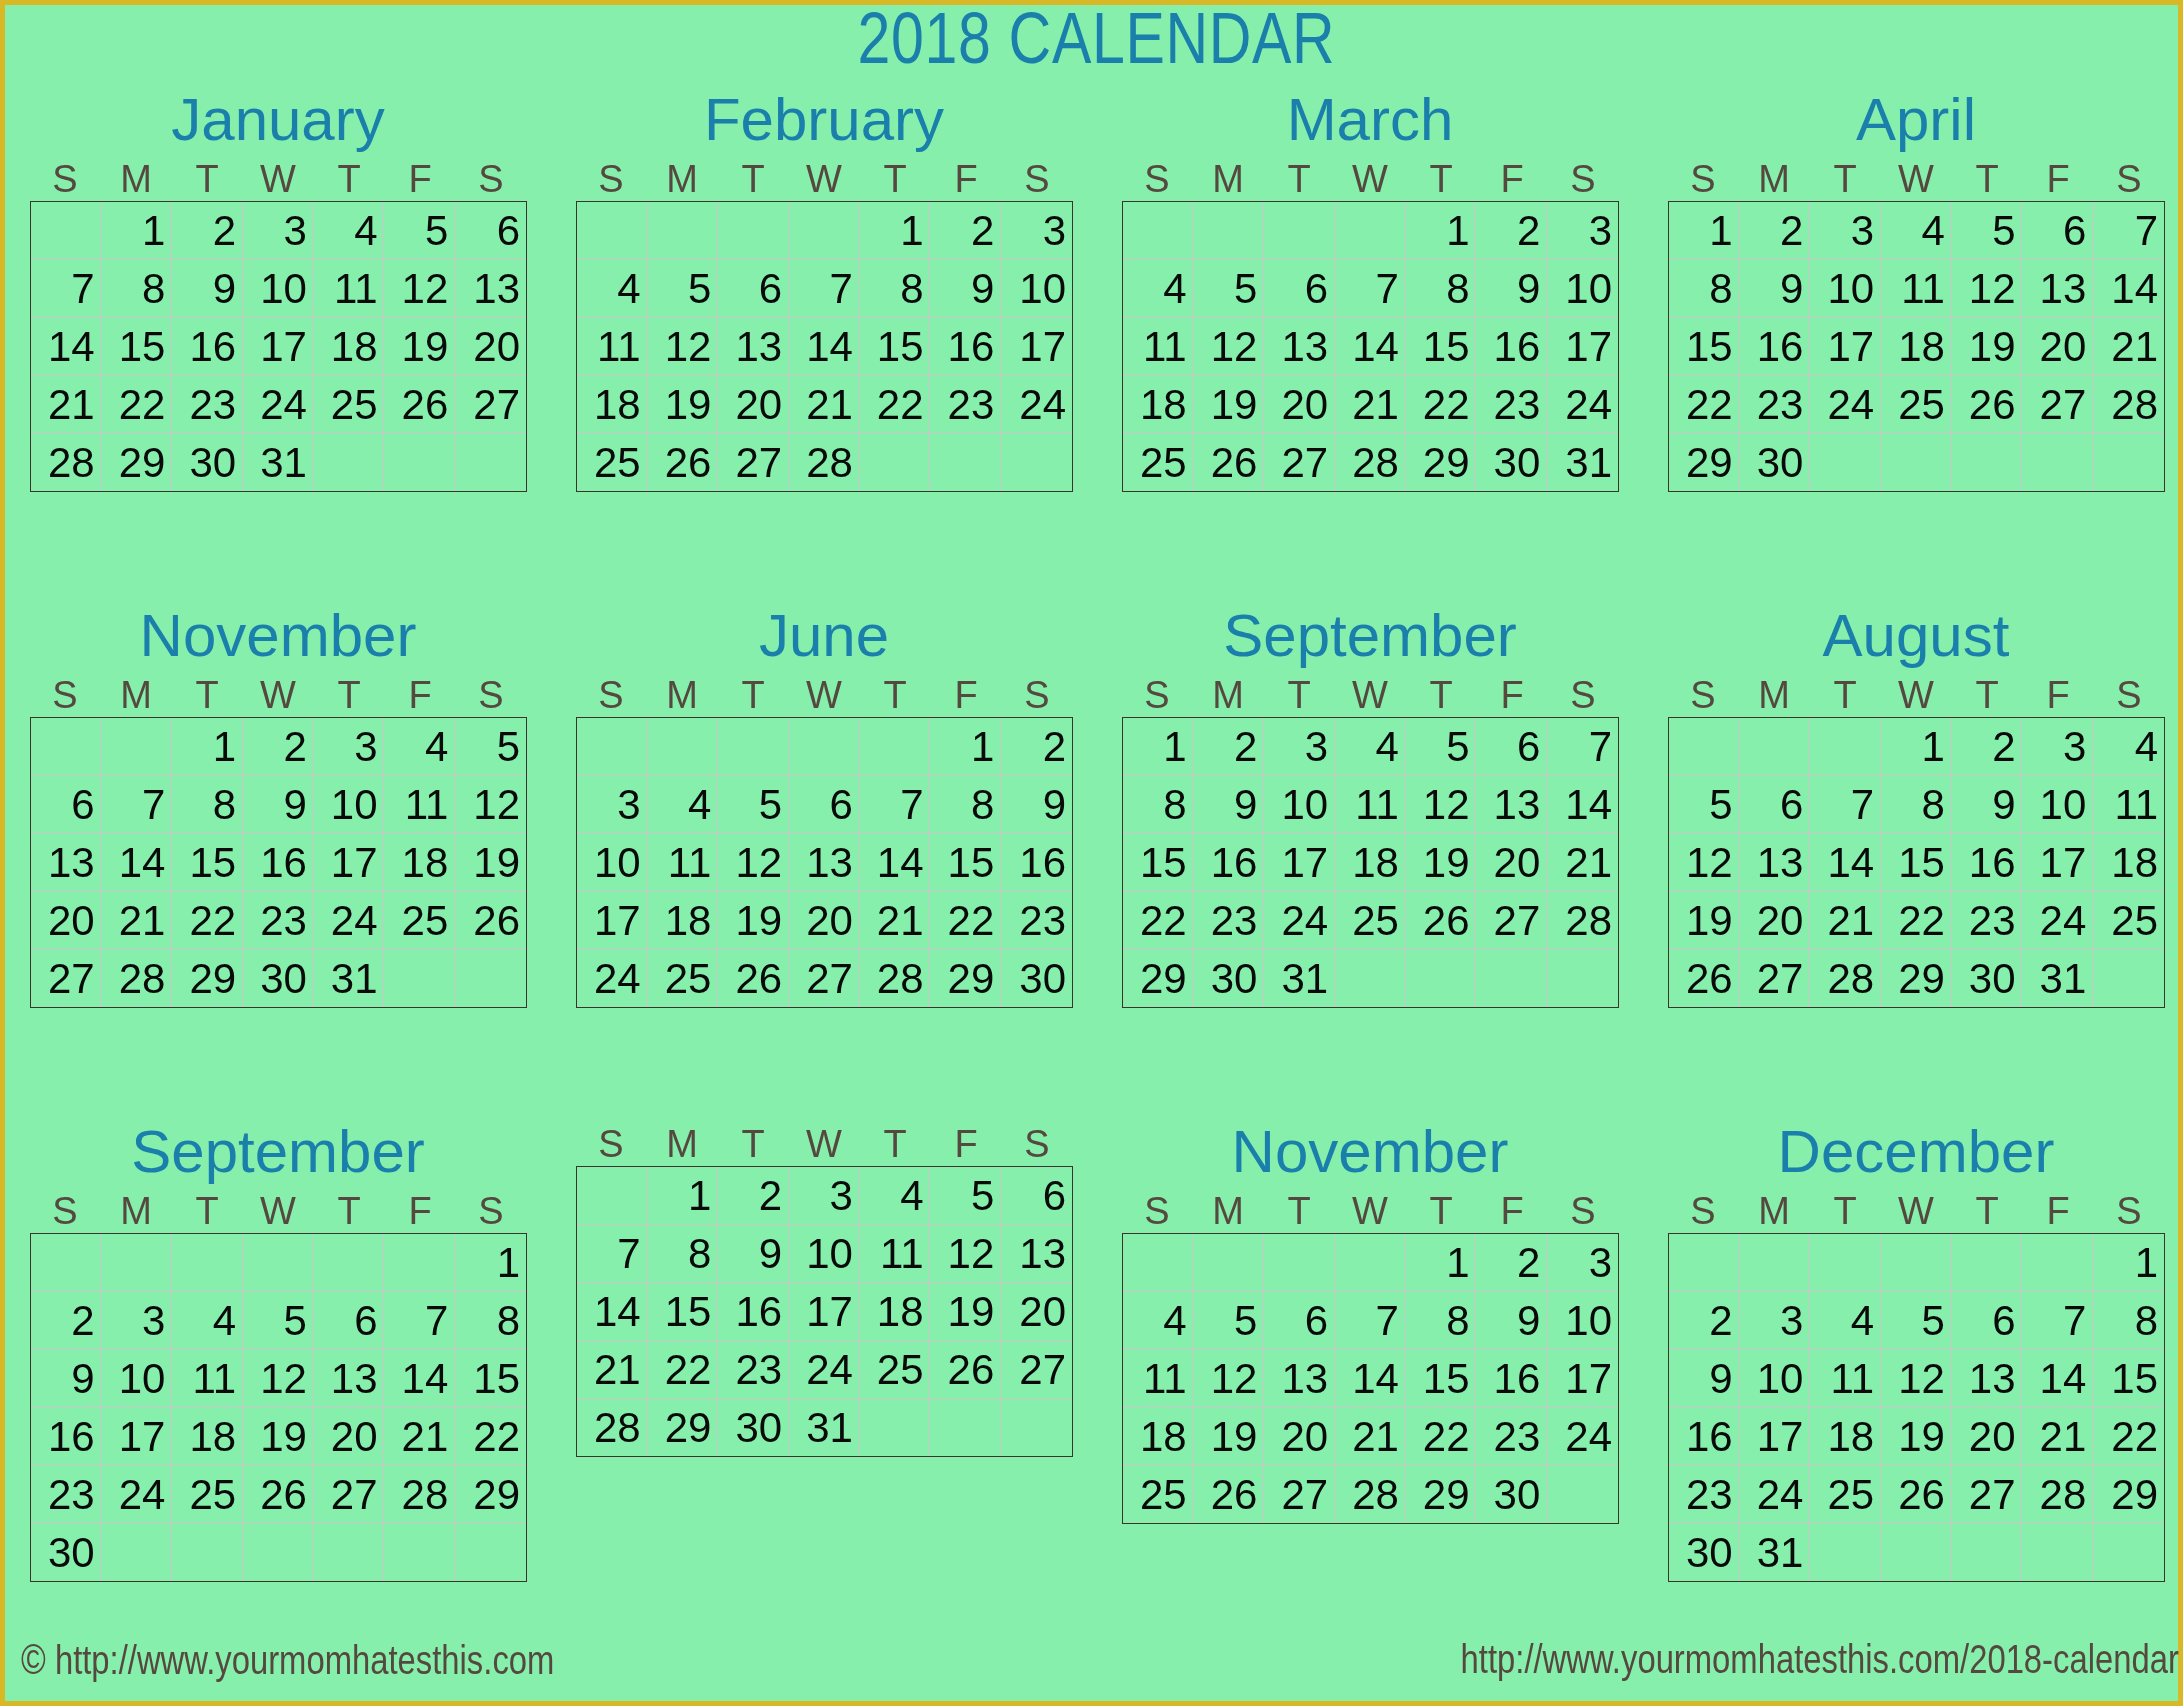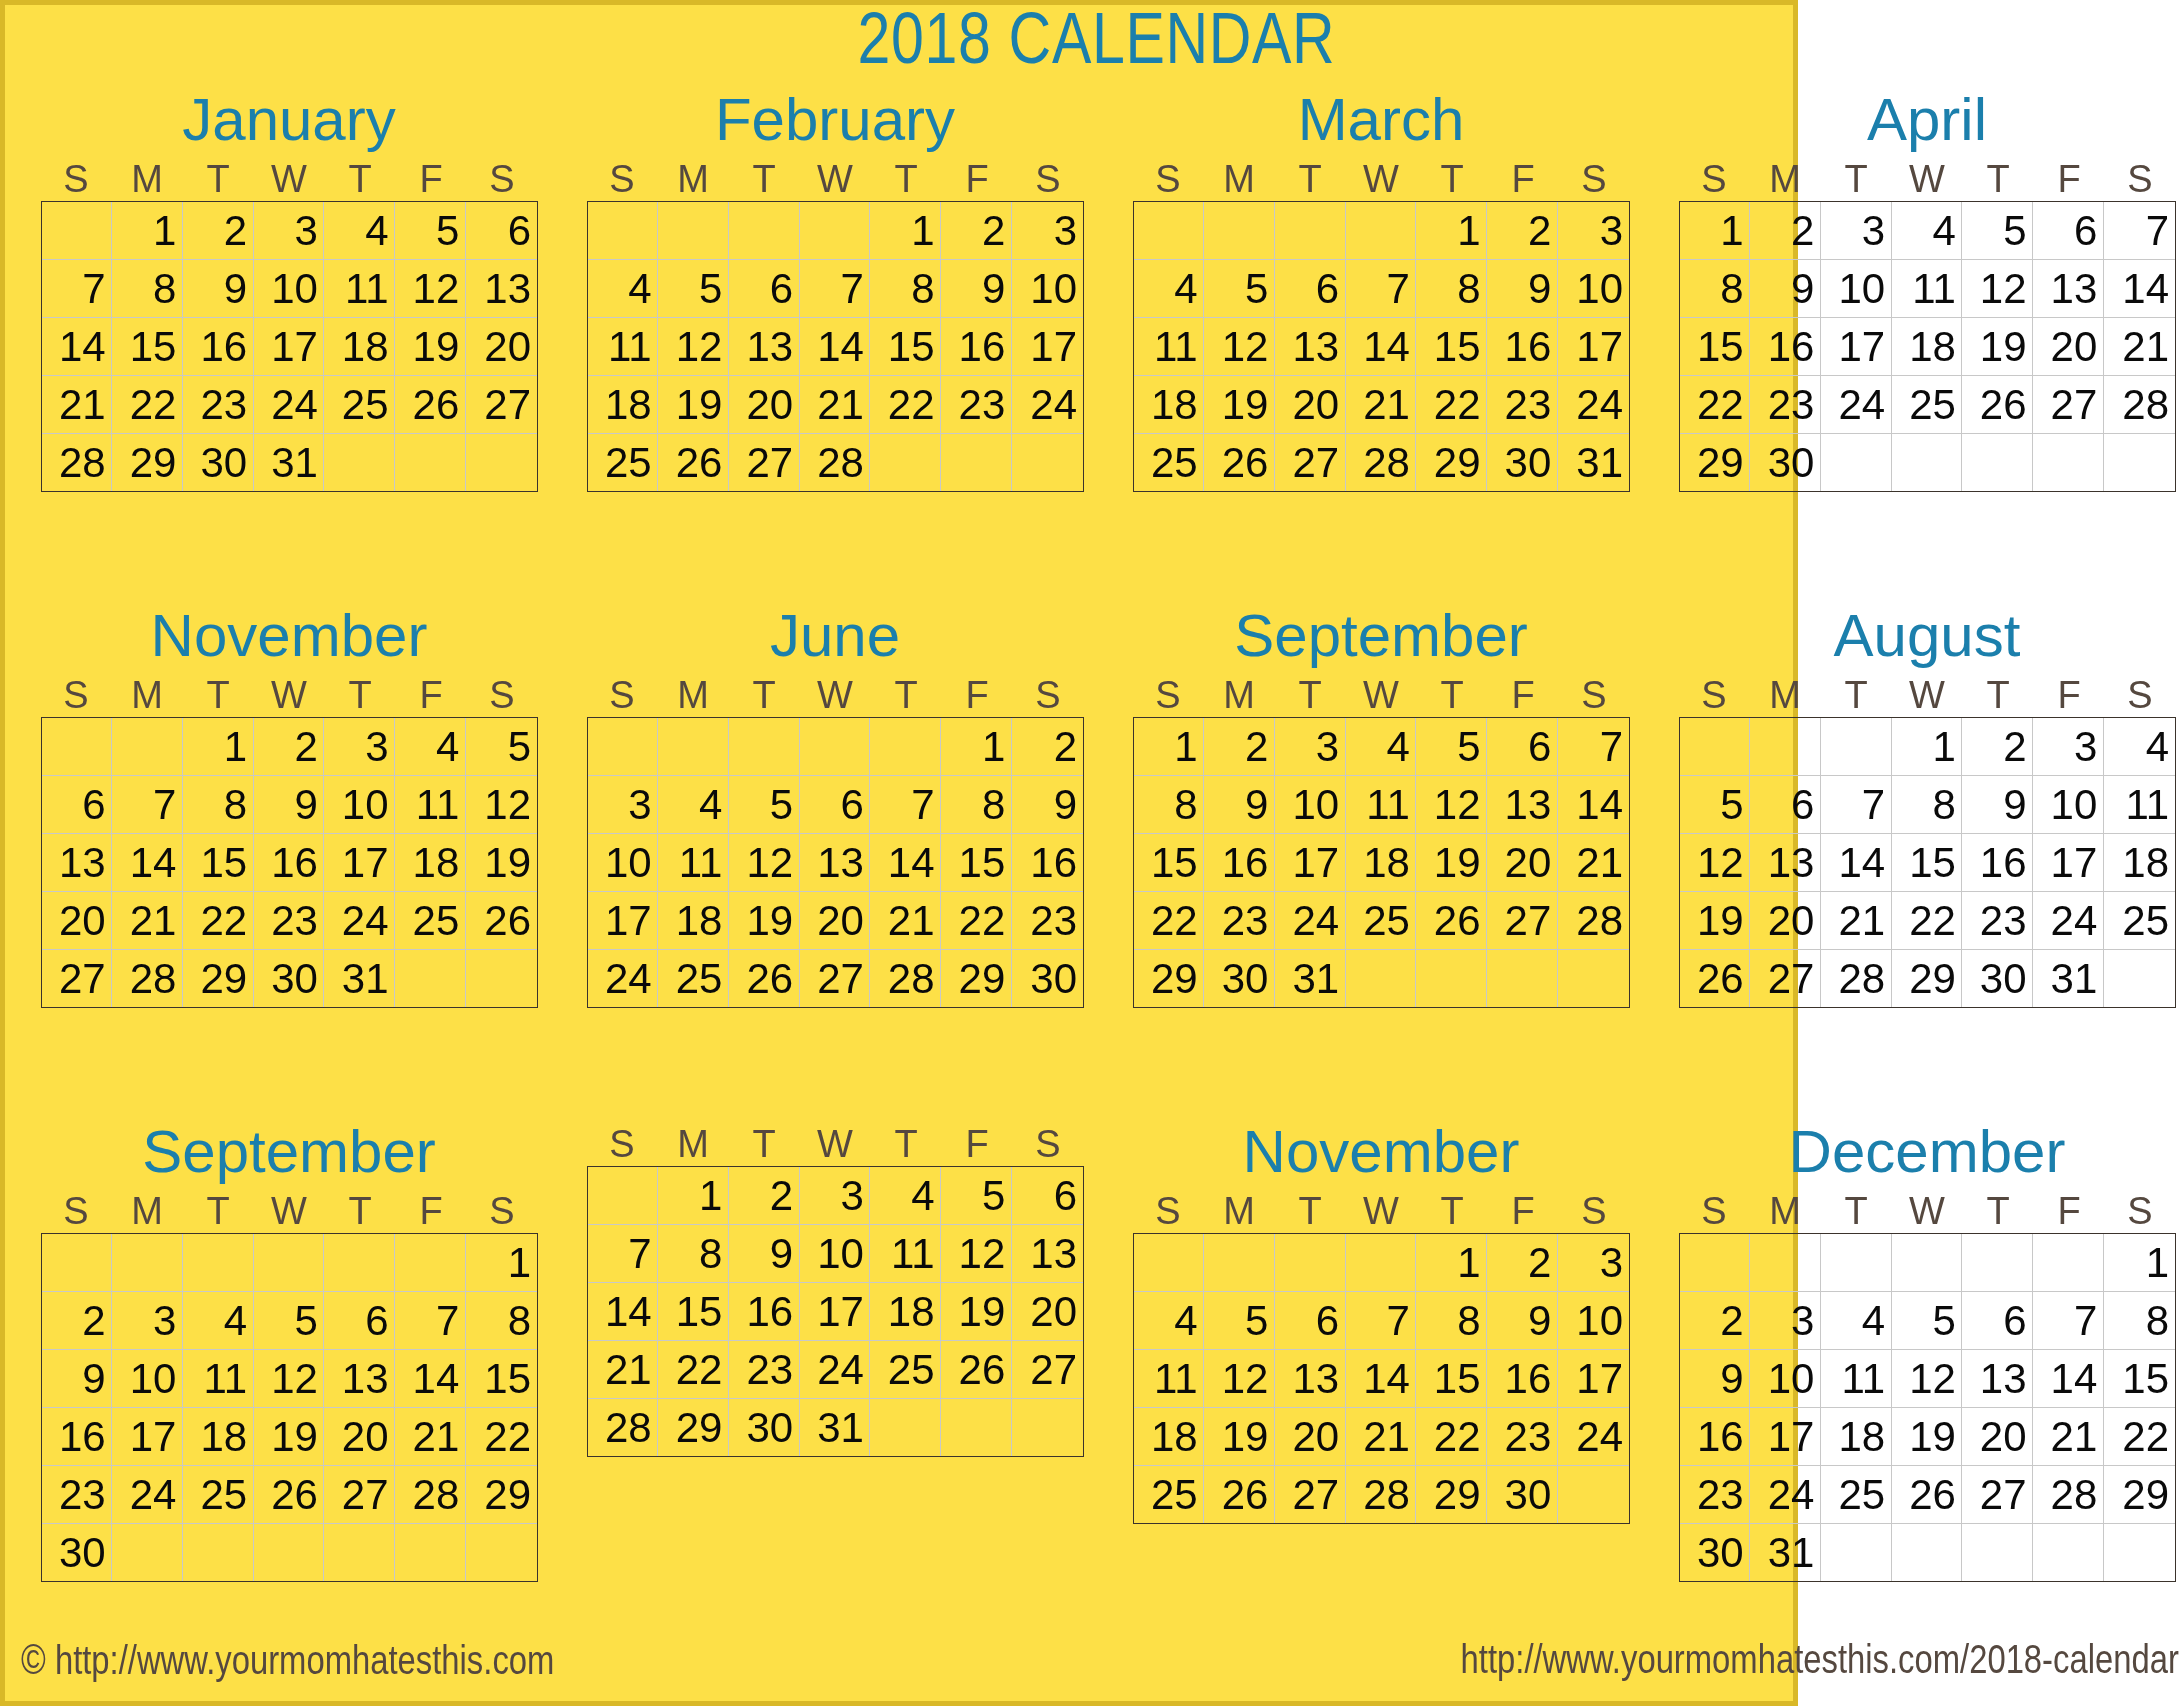--- a/index.html
+++ b/index.html
@@ -9,25 +9,25 @@
   }
   body {
     width: 2183px;
     height: 1706px;
     font-family: "Liberation Sans", sans-serif;
     overflow: hidden;
   }
 
   #page {
     position: relative;
-    width: 1798px;
+    width: 2183px;
     height: 1706px;
     box-sizing: border-box;
     border: 5.5px solid #D9B828;
-    background: #fde047;
+    background: #86efac;
   }
 
   
   #title {
     position: absolute;
     left: 0;
     top: -3.1px;
     width: 2183px;
     text-align: center;
     font-size: 72px;
@@ -47,21 +47,20 @@
     top: 85px;
     width: 2183px;
     display: grid;
     grid-template-columns: repeat(4, 546px);
     grid-template-rows: 516px 516px 516px;
   }
 
   .month {
     position: relative;
     width: 546px;
-    margin-left: 11px;
   }
 
   .month-name {
     text-align: center;
     font-size: 60px;
     line-height: 1.0;
     height: 67px;
     color: #1B7FAC;
     font-family: "Liberation Sans", sans-serif;
     white-space: nowrap;

